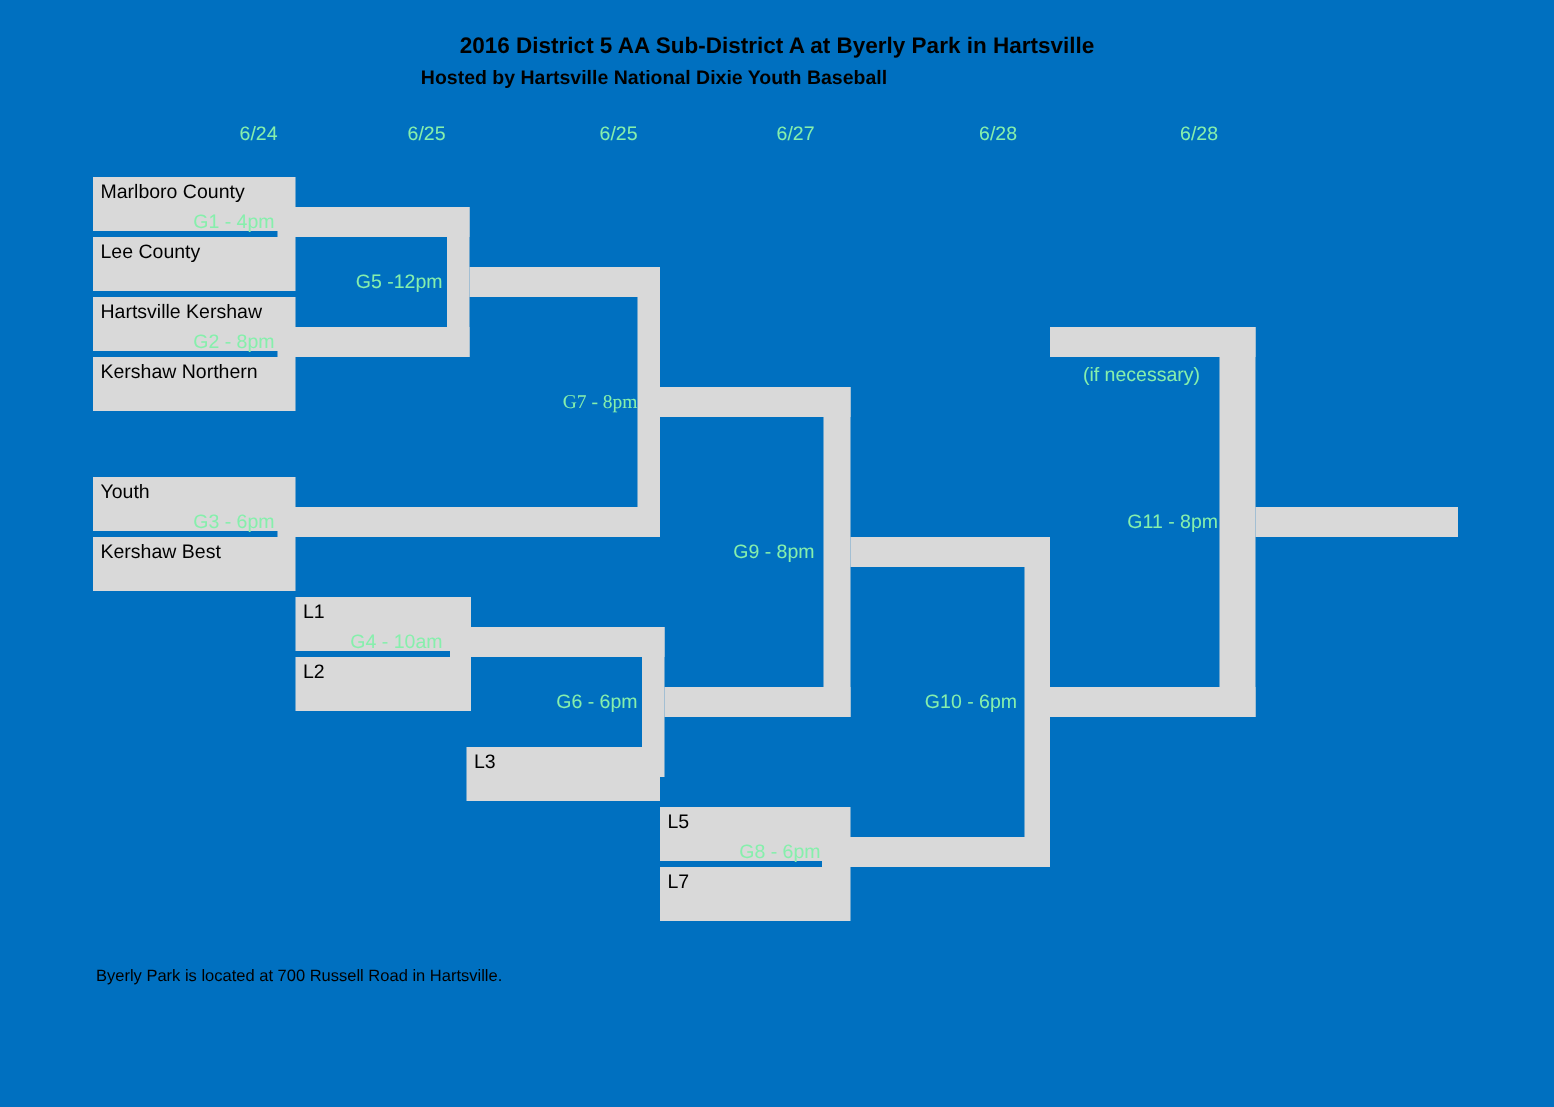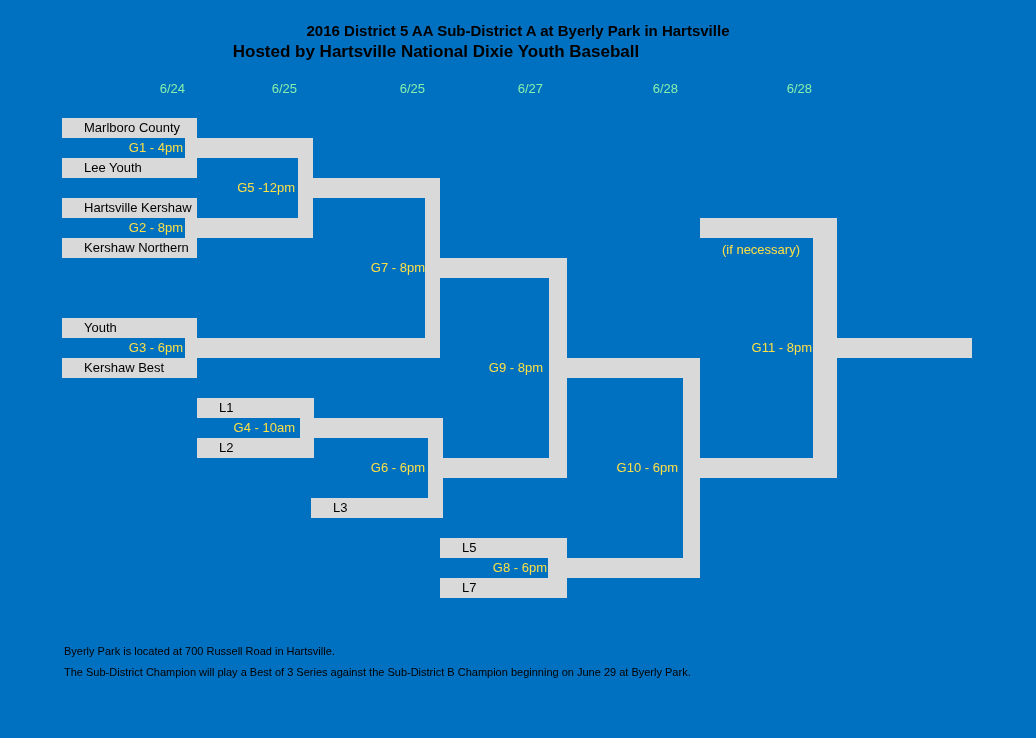--- a/index.html
+++ b/index.html
@@ -2,27 +2,27 @@
 <html><head>
 <meta charset="utf-8">
 <style>
   html,body{margin:0;padding:0;}
   body{width:1036px;height:738px;overflow:hidden;background:#0070C0;position:relative;
        font-family:"Liberation Sans", sans-serif;}
   .stage{position:absolute;left:0;top:0;width:1036px;height:738px;background:#0070C0;}
   .title{position:absolute;left:0;top:22px;width:1036px;text-align:center;color:#000;
          font-size:15px;font-weight:bold;line-height:18px;}
   .subtitle{position:absolute;left:0;top:44px;width:872px;text-align:center;color:#000;
-         font-size:17px;font-weight:bold;line-height:16px;}
+         font-size:13px;font-weight:bold;line-height:16px;}
   .date{position:absolute;top:81px;width:60px;height:16px;color:#86efac;
         font-size:13px;line-height:16px;text-align:right;}
   .bar{position:absolute;background:#D9D9D9;}
-  .box{position:absolute;background:#D9D9D9;color:#000;height:20px;box-sizing:border-box;
-       font-size:13px;line-height:20px;padding-left:22px;white-space:nowrap;overflow:hidden;}
-  .glabel{position:absolute;color:#fde047;height:20px;font-size:13px;line-height:20px;
+  .box{position:absolute;background:#D9D9D9;color:#000;height:36px;box-sizing:border-box;
+       font-size:13px;line-height:20px;padding-left:5px;white-space:nowrap;overflow:hidden;}
+  .glabel{position:absolute;color:#86efac;height:20px;font-size:13px;line-height:20px;
           text-align:right;white-space:nowrap;}
   .footer-line{position:absolute;left:64px;color:#000;font-size:11px;line-height:20px;
           white-space:nowrap;}
 </style>
 </head>
 <body>
 
 <div class="stage">
 
   <div class="title">2016 District 5 AA Sub-District A at Byerly Park in Hartsville</div>
@@ -49,41 +49,40 @@
   <div class="bar" style="left:837px;top:338px;width:135px;height:20px;"></div>
 
   <div class="bar" style="left:298px;top:138px;width:15px;height:100px;"></div>
   <div class="bar" style="left:425px;top:178px;width:15px;height:180px;"></div>
   <div class="bar" style="left:428px;top:418px;width:15px;height:100px;"></div>
   <div class="bar" style="left:549px;top:258px;width:18px;height:220px;"></div>
   <div class="bar" style="left:683px;top:358px;width:17px;height:220px;"></div>
   <div class="bar" style="left:813px;top:218px;width:24px;height:260px;"></div>
 
   <div class="box" style="left:62px;top:118px;width:135px;">Marlboro County</div>
-  <div class="box" style="left:62px;top:158px;width:135px;">Lee Youth</div>
+  <div class="box" style="left:62px;top:158px;width:135px;">Lee County</div>
   <div class="box" style="left:62px;top:198px;width:135px;">Hartsville Kershaw</div>
   <div class="box" style="left:62px;top:238px;width:135px;">Kershaw Northern</div>
   <div class="box" style="left:62px;top:318px;width:135px;">Youth</div>
   <div class="box" style="left:62px;top:358px;width:135px;">Kershaw Best</div>
 
   <div class="box" style="left:197px;top:398px;width:117px;">L1</div>
   <div class="box" style="left:197px;top:438px;width:117px;">L2</div>
   <div class="box" style="left:311px;top:498px;width:129px;">L3</div>
   <div class="box" style="left:440px;top:538px;width:127px;">L5</div>
   <div class="box" style="left:440px;top:578px;width:127px;">L7</div>
 
   <div class="glabel" style="left:63px;top:138px;width:120px;">G1 - 4pm</div>
   <div class="glabel" style="left:63px;top:218px;width:120px;">G2 - 8pm</div>
   <div class="glabel" style="left:63px;top:338px;width:120px;">G3 - 6pm</div>
   <div class="glabel" style="left:175px;top:178px;width:120px;">G5 -12pm</div>
   <div class="glabel" style="left:175px;top:418px;width:120px;">G4 - 10am</div>
-  <div class="glabel" style="left:305px;top:258px;width:120px;">G7 - 8pm</div>
+  <div class="glabel" style="left:305px;top:258px;width:120px;font-family:Liberation Serif, serif;">G7 - 8pm</div>
   <div class="glabel" style="left:305px;top:458px;width:120px;text-align:right;">G6 - 6pm</div>
   <div class="glabel" style="left:423px;top:358px;width:120px;">G9 - 8pm</div>
   <div class="glabel" style="left:427px;top:558px;width:120px;">G8 - 6pm</div>
   <div class="glabel" style="left:558px;top:458px;width:120px;">G10 - 6pm</div>
   <div class="glabel" style="left:692px;top:338px;width:120px;">G11 - 8pm</div>
   <div class="glabel" style="left:670px;top:240px;width:130px;">(if necessary)</div>
 
   <div class="footer-line" style="top:641px;">Byerly Park is located at 700 Russell Road in Hartsville.</div>
-  <div class="footer-line" style="top:662px;">The Sub-District Champion will play a Best of 3 Series against the Sub-District B Champion beginning on June 29 at Byerly Park.</div>
 
 </div>
 
 </body></html>

